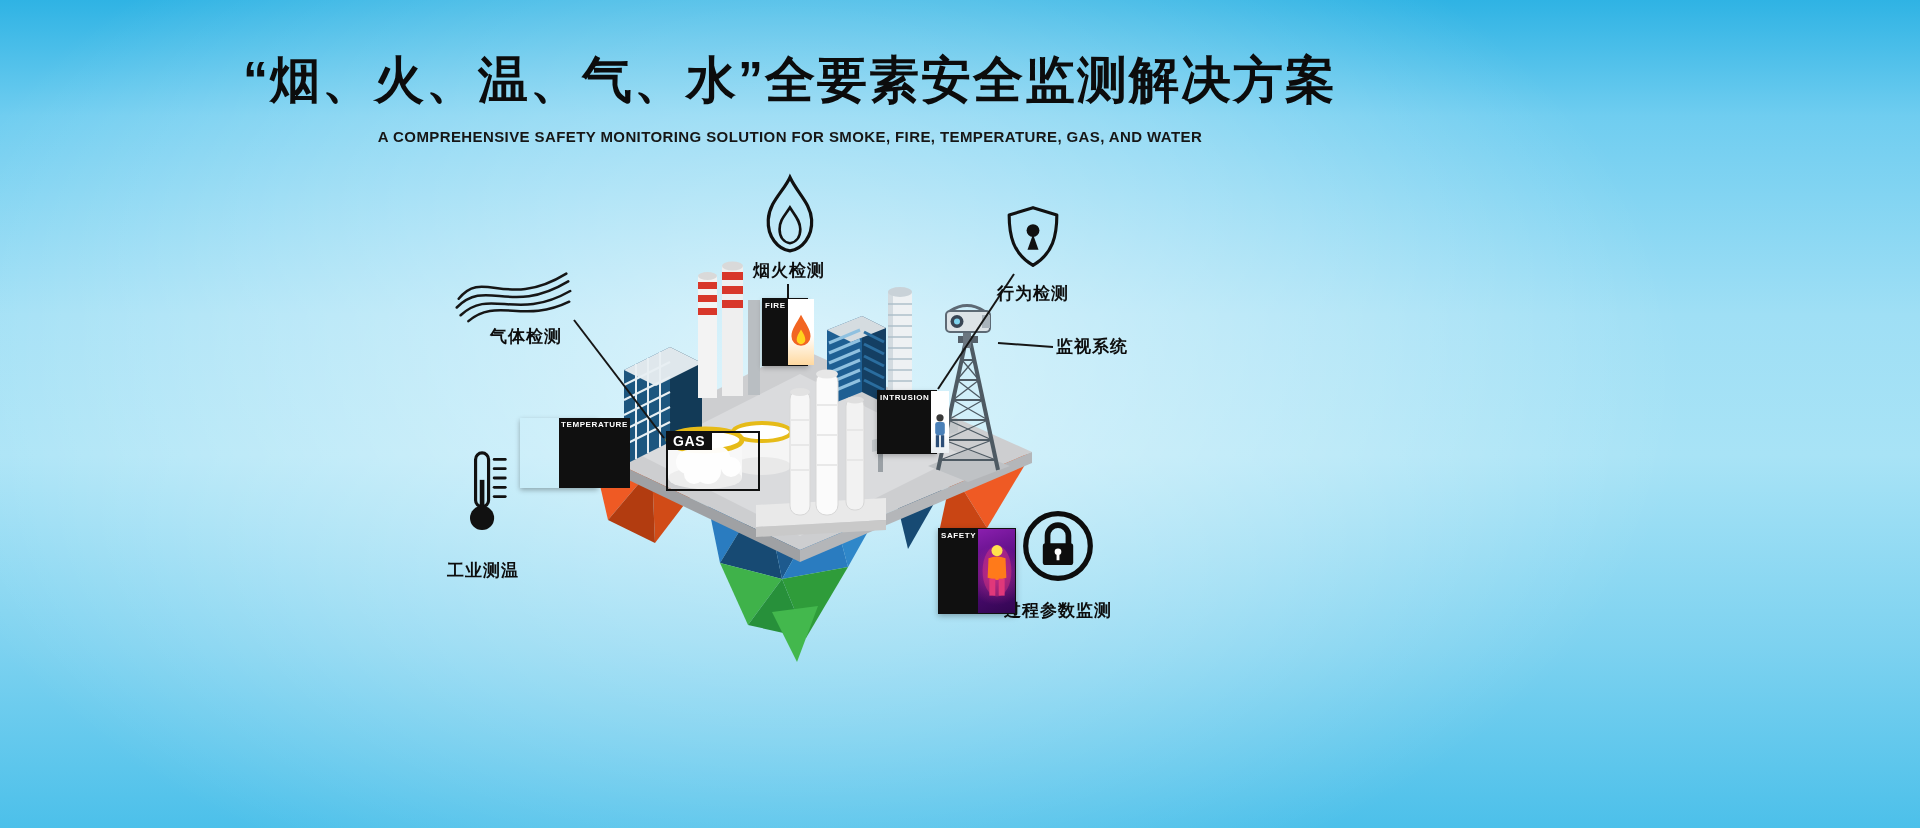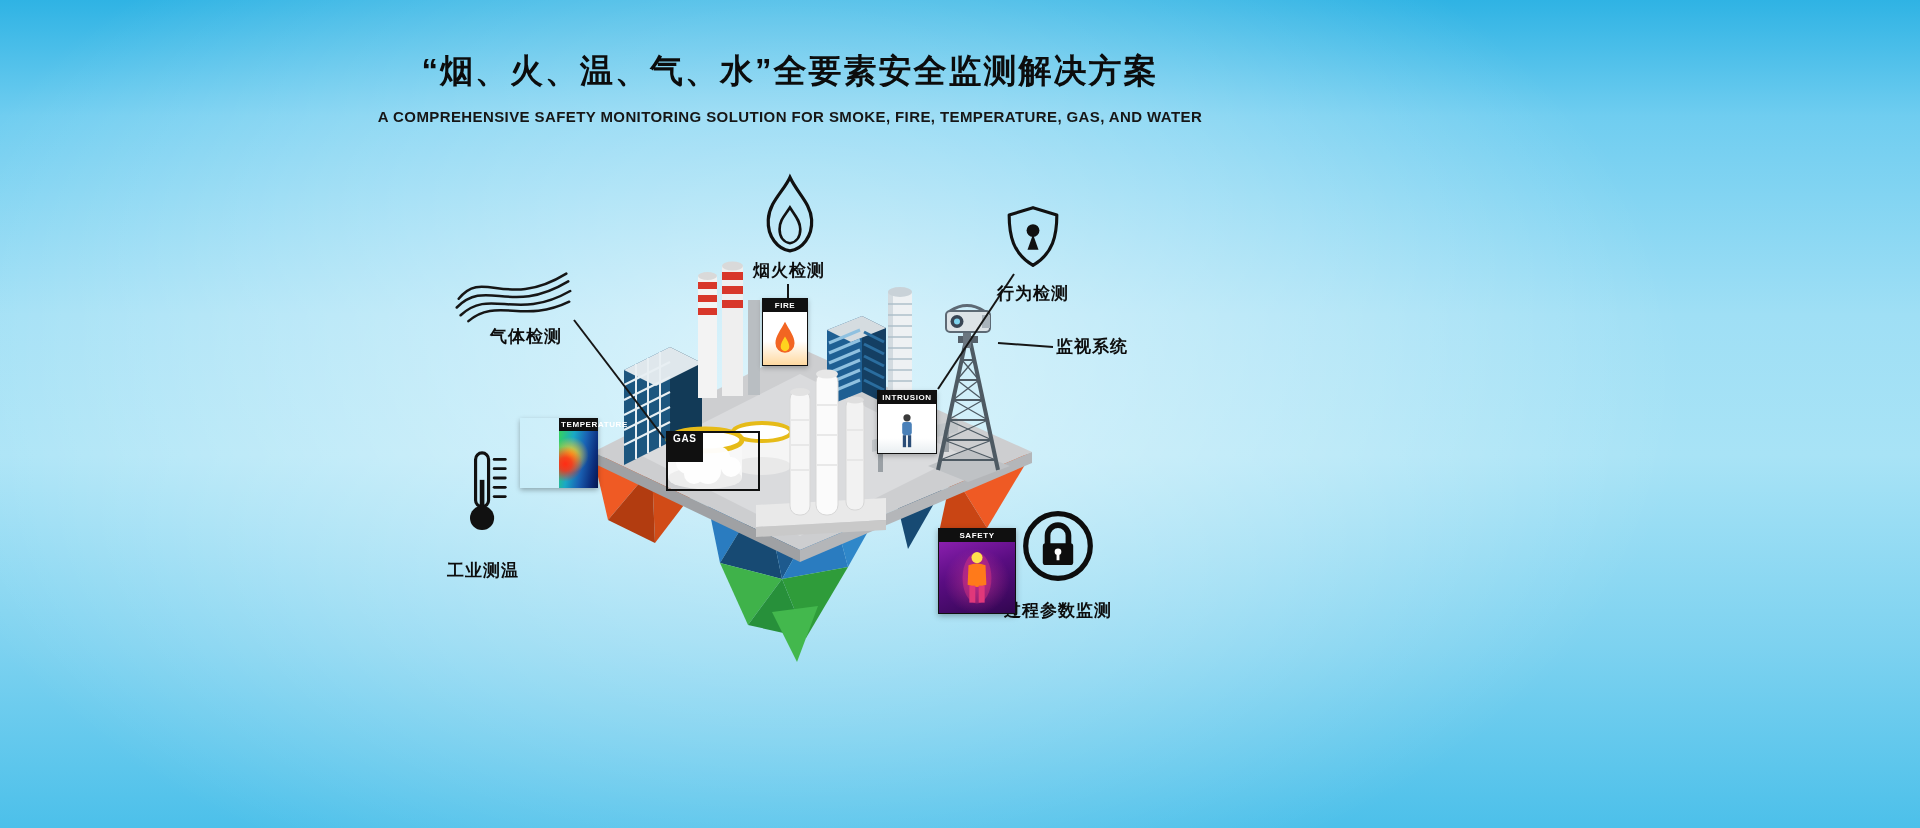--- a/index.html
+++ b/index.html
@@ -9,21 +9,21 @@
     overflow:hidden;
   }
   .banner {
     position:relative; width:1920px; height:828px;
     background:
       radial-gradient(ellipse 1250px 780px at 41% 46%, rgba(255,255,255,.62) 0%, rgba(255,255,255,.25) 45%, rgba(255,255,255,0) 72%),
       linear-gradient(180deg,#2fb3e4 0%, #6fcdf0 14%, #9fdff5 38%, #a8e3f6 55%, #7dd2f0 78%, #4cc0ea 100%);
   }
   .titles { position:absolute; left:0; top:52px; width:1580px; text-align:center; }
   .title {
-    font-size:33px; font-weight:bold; color:#0c0c0c; letter-spacing:2px; line-height:1.15;
+    font-size:50px; font-weight:bold; color:#0c0c0c; letter-spacing:2px; line-height:1.15;
   }
   .subtitle {
     margin-top:18px; font-size:15px; font-weight:bold; color:#161616; letter-spacing:.4px;
   }
   .scene { position:absolute; left:0; top:0; width:1920px; height:828px; }
 
   
   .callout { position:absolute; text-align:center; }
   .callout-label {
     font-size:17px; font-weight:bold; color:#0d0d0d; letter-spacing:1px; line-height:1;
@@ -35,21 +35,21 @@
   .callout-behavior   { left:993px; top:204px; width:80px; }
   .callout-behavior .callout-label { margin-top:11px; }
   .label-surveillance { position:absolute; left:1056px; top:338px; }
   .callout-temp       { left:438px; top:448px; width:90px; }
   .callout-temp .callout-label { margin-top:24px; }
   .callout-process    { left:1000px; top:508px; width:116px; }
   .callout-process .callout-label { margin-top:14px; }
   .icon { display:inline-block; }
 
   
-  .tile { position:absolute; display:flex; flex-direction:column; }
+  .tile { position:absolute; display:flex; flex-direction:row; }
   .tile-chip {
     background:#101010; color:#fff; font-weight:bold; font-size:8px;
     letter-spacing:.6px; padding:3px 2px 2px; text-align:center; line-height:1;
     white-space:nowrap;
   }
   .tile-body { flex:1; position:relative; }
 
   .tile-temperature { left:520px; top:418px; width:78px; height:70px; box-shadow:0 2px 5px rgba(0,0,0,.3);padding-left:39px; }
   .tile-temperature .tile-body {
     background:
@@ -59,21 +59,21 @@
   }
 
   .tile-fire { left:762px; top:298px; width:46px; height:68px; border:1px solid #101010; box-shadow:0 2px 5px rgba(0,0,0,.25); }
   .tile-fire .tile-body {
     background:linear-gradient(180deg,#ffffff 55%, #ffd9a0 100%);
     display:flex; align-items:center; justify-content:center;
   }
 
   .tile-gas { left:666px; top:431px; width:94px; height:60px; border:2px solid #101010; }
   .tile-gas .tile-chip {
-    position:absolute; top:-2px; left:-2px; width:auto; padding:3px 7px 18px; font-size:10px;
+    position:absolute; top:-2px; left:-2px; width:auto; padding:3px 7px 2px; font-size:14px;
   }
 
   .tile-intrusion { left:877px; top:390px; width:60px; height:64px; border:1px solid #101010; box-shadow:0 2px 5px rgba(0,0,0,.25); }
   .tile-intrusion .tile-body {
     background:linear-gradient(180deg,#ffffff 70%, #e9eef1 100%);
     display:flex; align-items:flex-end; justify-content:center; padding-bottom:4px;
   }
 
   .tile-safety { left:938px; top:528px; width:78px; height:86px; border:1px solid #101010; box-shadow:0 2px 6px rgba(0,0,0,.3); }
   .tile-safety .tile-body {

